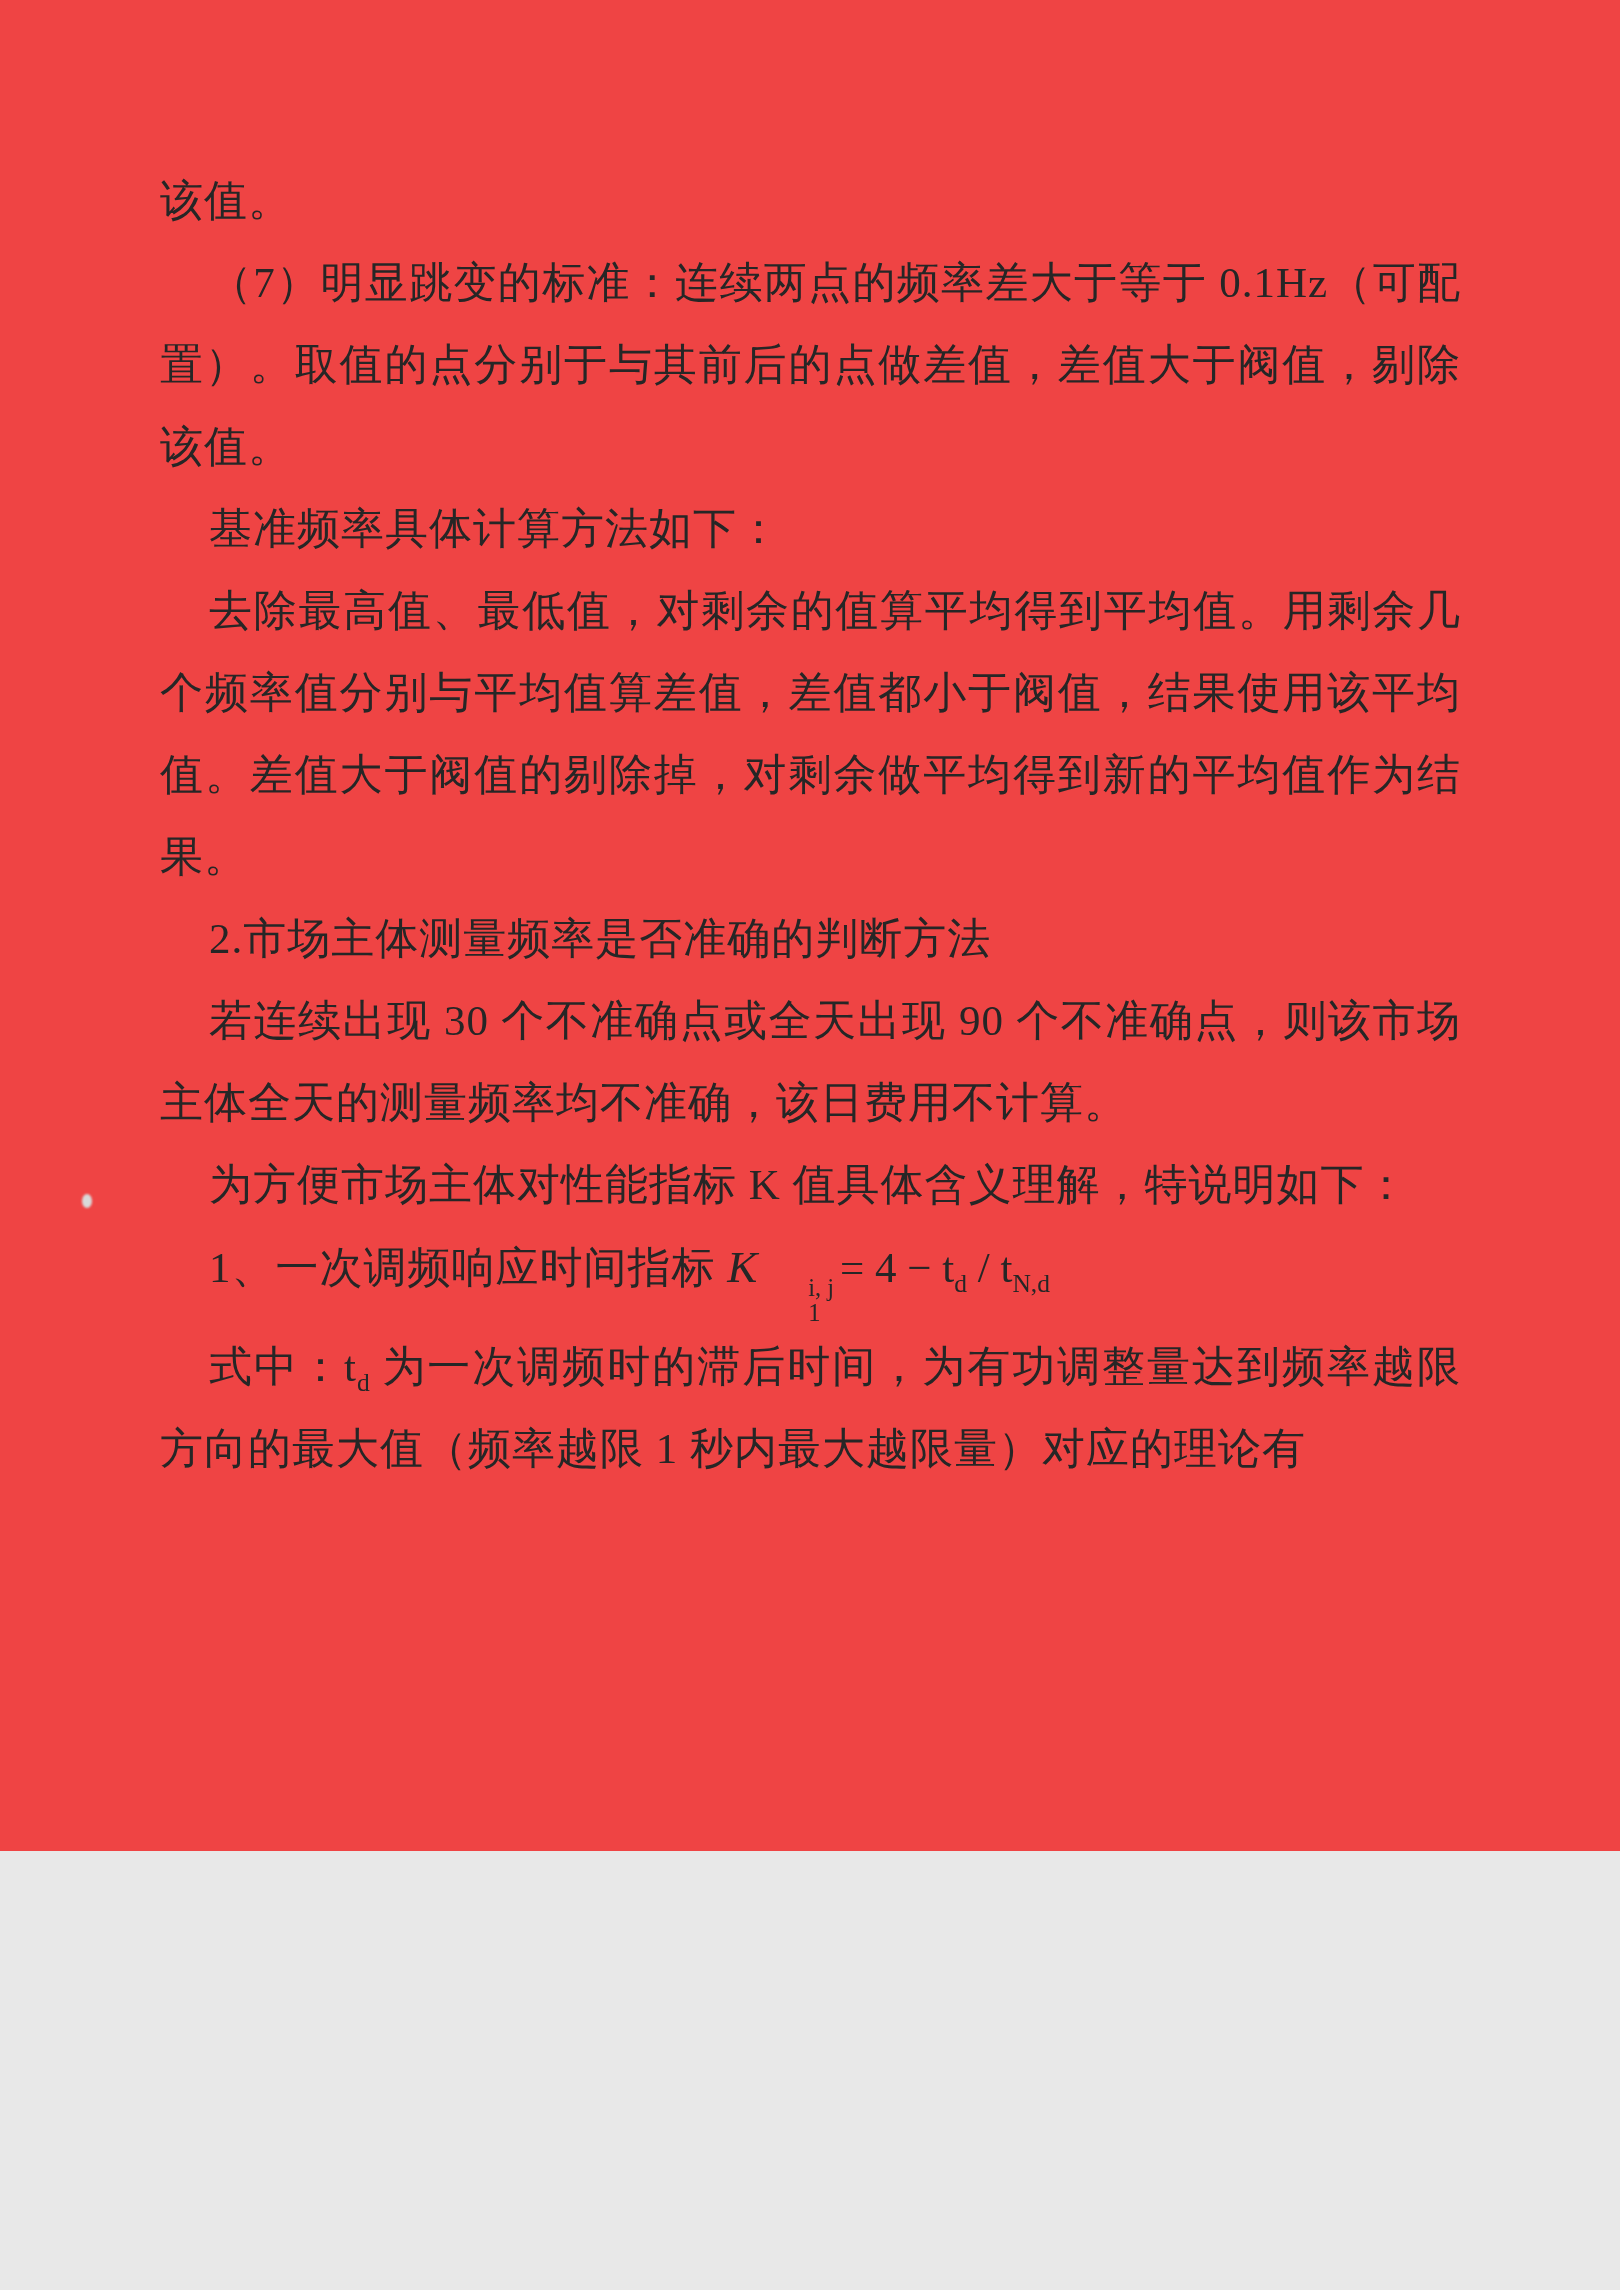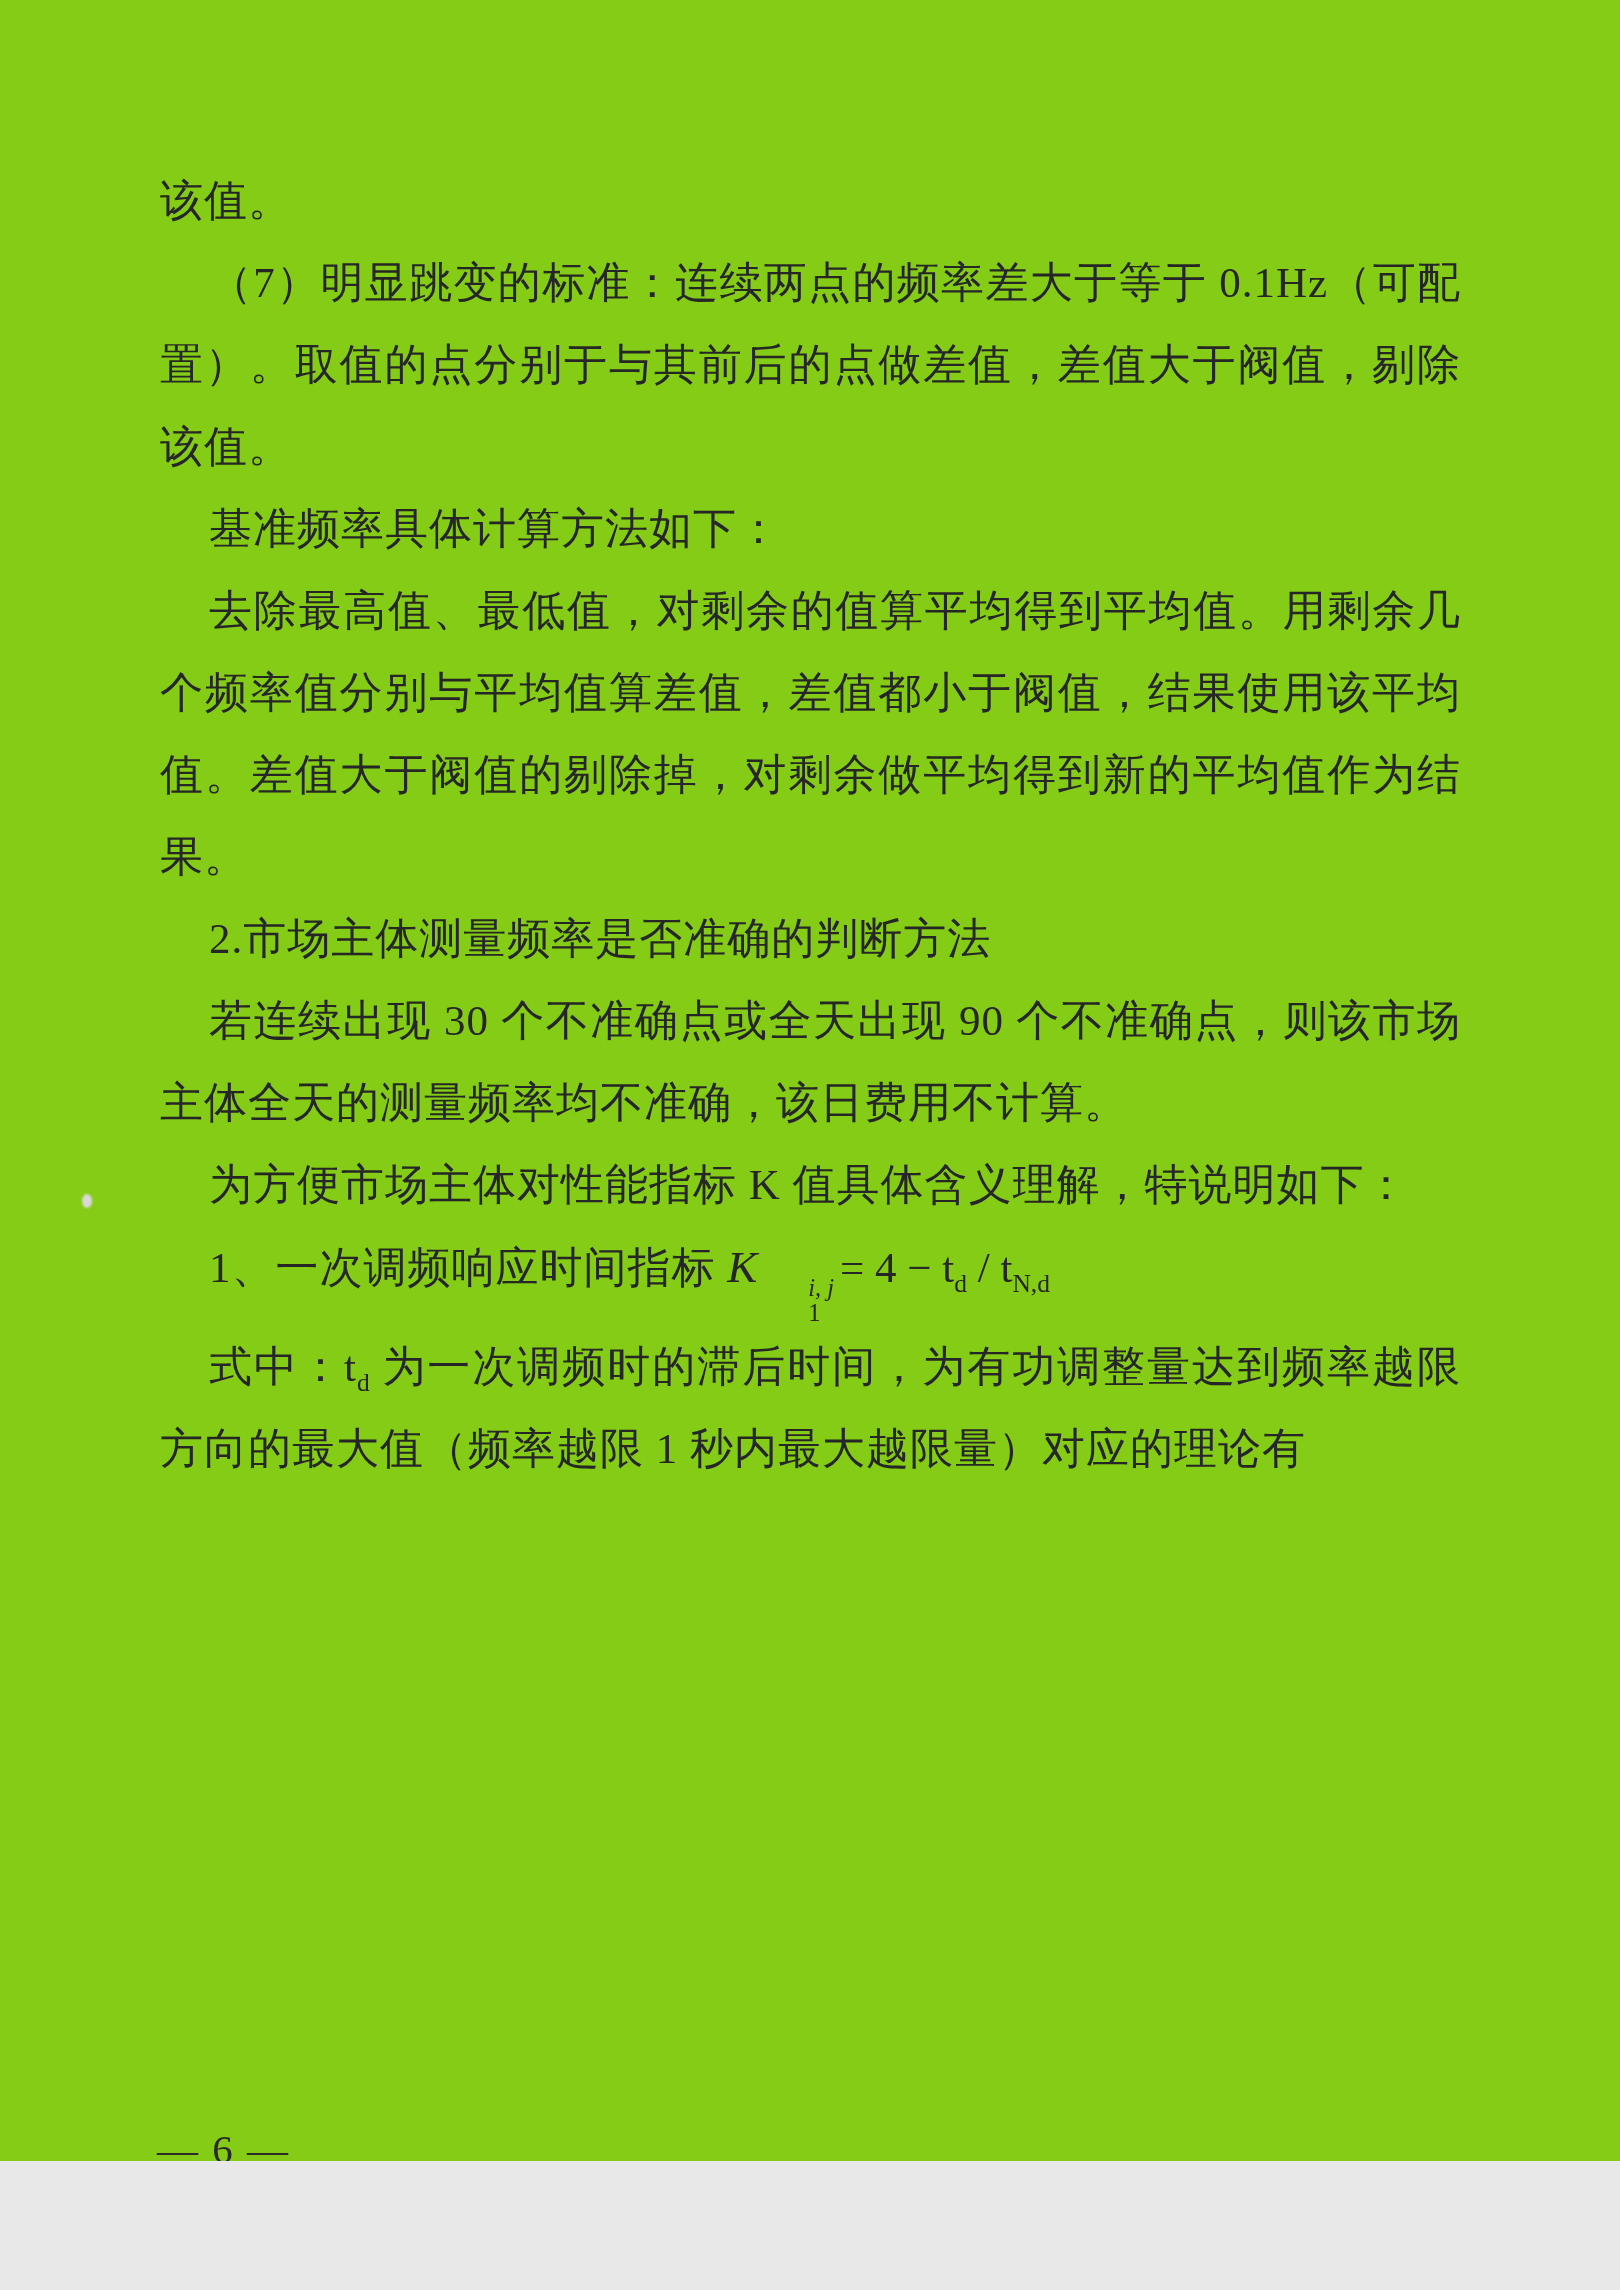--- a/index.html
+++ b/index.html
@@ -1,20 +1,20 @@
 <!DOCTYPE html>
 <html><head>
 <meta charset="utf-8">
 <style>
   html,body{margin:0;padding:0;background:#e8e8e8;}
   .page{
     position:relative;
     width:1620px;
-    height:2161px;
-    background:#84cc16;
+    height:1851px;
+    background:#ef4444;
     margin:0 auto;
     overflow:hidden;
     font-family:"Liberation Serif","DejaVu Serif",serif;
     color:#262626;
   }
   .content{
     position:absolute;
     left:160px;
     top:160px;
     width:1301px;
@@ -38,21 +38,21 @@
   .supsub{
     display:inline-flex;
     flex-direction:column;
     font-size:24.5px;
     line-height:1.05;
     vertical-align:-13.7px;
     margin-left:2px;
     margin-right:5.9px;
     letter-spacing:0;
   }
-  .supsub .top{font-style:italic;}
+  .supsub .top{}
   .supsub .bot{font-style:normal;}
   .page-number{
     position:absolute;
     left:157px;
     top:2125px;
     font-size:41px;
     letter-spacing:2px;
     color:#2b2b2b;
   }
   .scan-speck{

